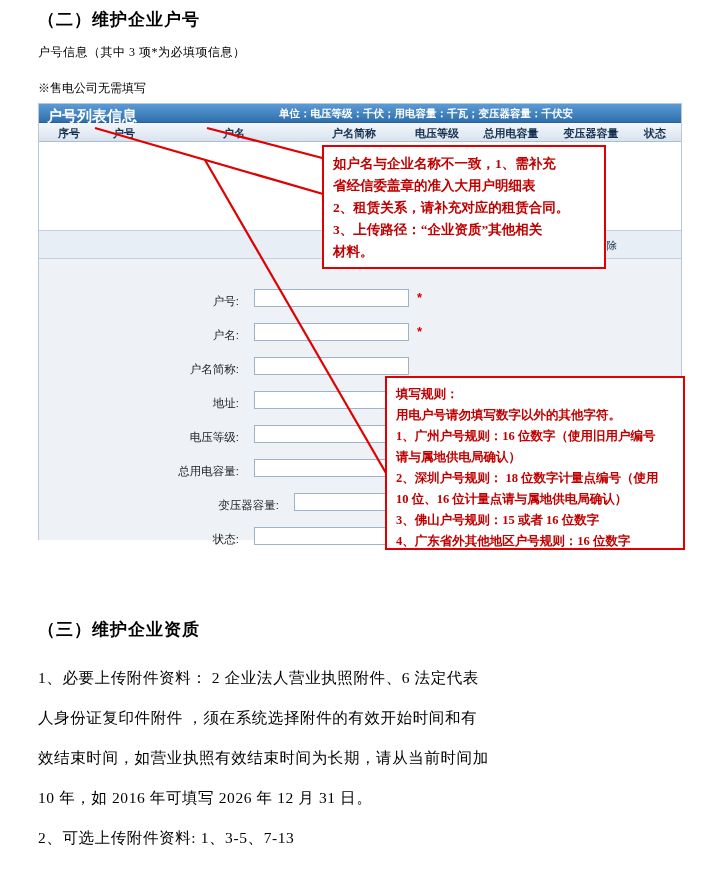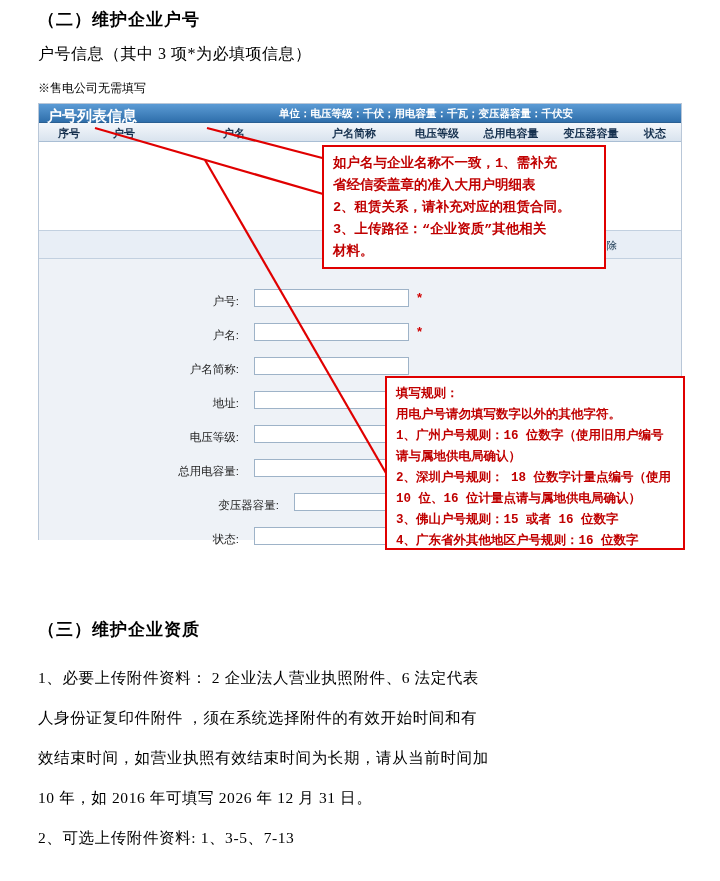--- a/index.html
+++ b/index.html
@@ -25,21 +25,21 @@
   .h-sec {
     position: absolute;
     font-family: "Liberation Serif", serif;
     font-weight: bold;
     font-size: 17px;
     letter-spacing: 1px;
   }
   .para {
     position: absolute;
     font-family: "Liberation Serif", serif;
-    font-size: 16px;
+    font-size: 12px;
     letter-spacing: 0.5px;
   }
   .small-note {
     position: absolute;
     font-family: "Liberation Sans", sans-serif;
     font-size: 12px;
     color: #000;
   }
   .body-text {
     position: absolute;
@@ -256,21 +256,21 @@
     height: 124px;
   }
   #callout-2 {
     left: 385px;
     top: 376px;
     width: 300px;
     height: 174px;
     font-size: 12.5px;
     line-height: 21px;
   }
-  .callout .ln { display: block; white-space: normal; font-family: Liberation Mono, monospace; }
+  .callout .ln { display: block; white-space: normal; }
 
   
   .lines {
     position: absolute;
     left: 0; top: 0;
     width: 720px;
     height: 881px;
     pointer-events: none;
   }
 </style>

